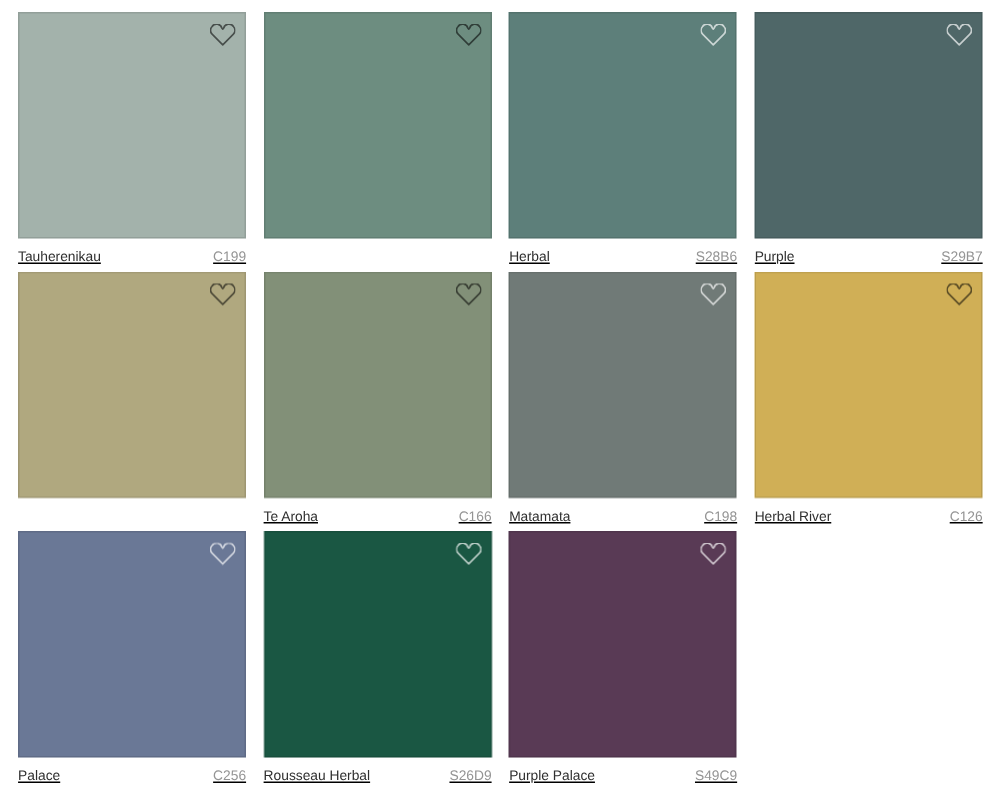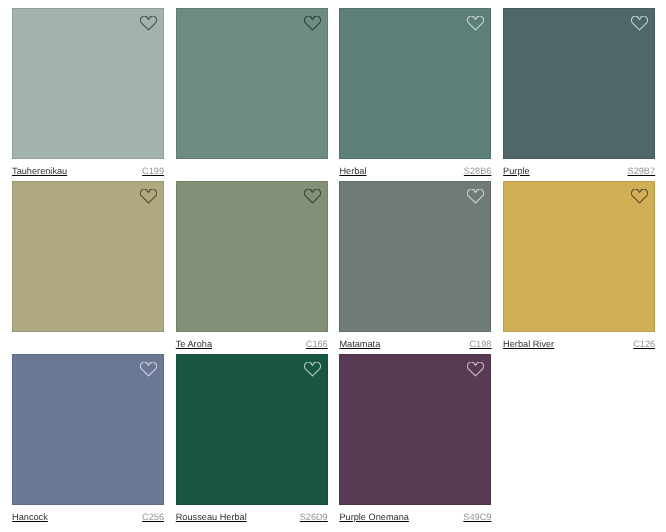--- a/index.html
+++ b/index.html
@@ -156,21 +156,21 @@
       <span class="cd">C126</span>
     </div>
   </div>
   <div class="card">
     <div class="swatch" style="background-color: rgb(106, 120, 150);">
       <svg class="heart" viewBox="0 0 17 15" fill="none" data-tone="light">
         <path d="M8.5 13.9 L1.4 6.8 A3.62 3.62 0 0 1 1.4 1.68 A3.62 3.62 0 0 1 7.95 2.85 L8.5 3.4 L9.05 2.85 A3.62 3.62 0 0 1 15.6 1.68 A3.62 3.62 0 0 1 15.6 6.8 Z" stroke-width="1.1" stroke-linejoin="round" stroke-linecap="round"></path>
       </svg>
     </div>
     <div class="meta">
-      <span class="nm">Hancock</span>
+      <span class="nm">Palace</span>
       <span class="cd">C256</span>
     </div>
   </div>
   <div class="card">
     <div class="swatch" style="background-color: rgb(26, 87, 67);">
       <svg class="heart" viewBox="0 0 17 15" fill="none" data-tone="light">
         <path d="M8.5 13.9 L1.4 6.8 A3.62 3.62 0 0 1 1.4 1.68 A3.62 3.62 0 0 1 7.95 2.85 L8.5 3.4 L9.05 2.85 A3.62 3.62 0 0 1 15.6 1.68 A3.62 3.62 0 0 1 15.6 6.8 Z" stroke-width="1.1" stroke-linejoin="round" stroke-linecap="round"></path>
       </svg>
     </div>
     <div class="meta">
@@ -178,17 +178,17 @@
       <span class="cd">S26D9</span>
     </div>
   </div>
   <div class="card">
     <div class="swatch" style="background-color: rgb(89, 58, 85);">
       <svg class="heart" viewBox="0 0 17 15" fill="none" data-tone="light">
         <path d="M8.5 13.9 L1.4 6.8 A3.62 3.62 0 0 1 1.4 1.68 A3.62 3.62 0 0 1 7.95 2.85 L8.5 3.4 L9.05 2.85 A3.62 3.62 0 0 1 15.6 1.68 A3.62 3.62 0 0 1 15.6 6.8 Z" stroke-width="1.1" stroke-linejoin="round" stroke-linecap="round"></path>
       </svg>
     </div>
     <div class="meta">
-      <span class="nm">Purple Onemana</span>
+      <span class="nm">Purple Palace</span>
       <span class="cd">S49C9</span>
     </div>
   </div>
   </div>
 
 </body></html>

